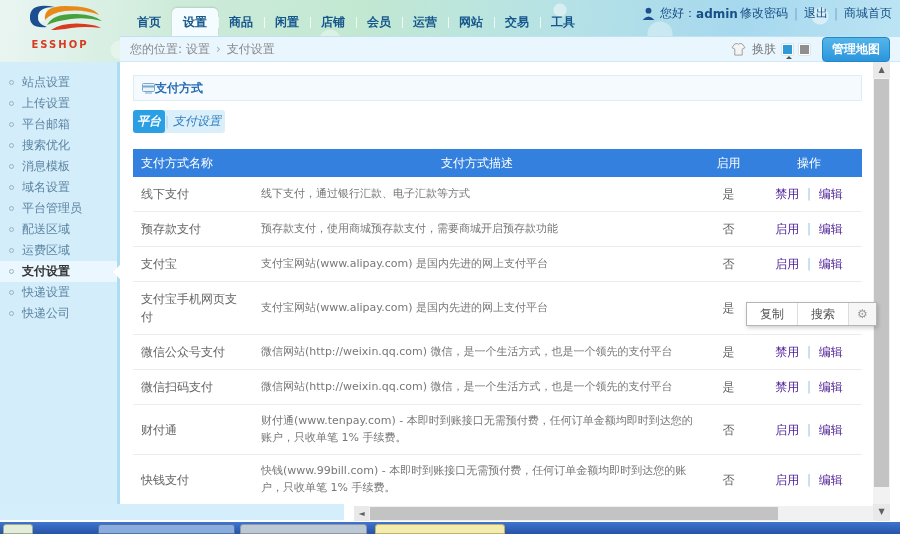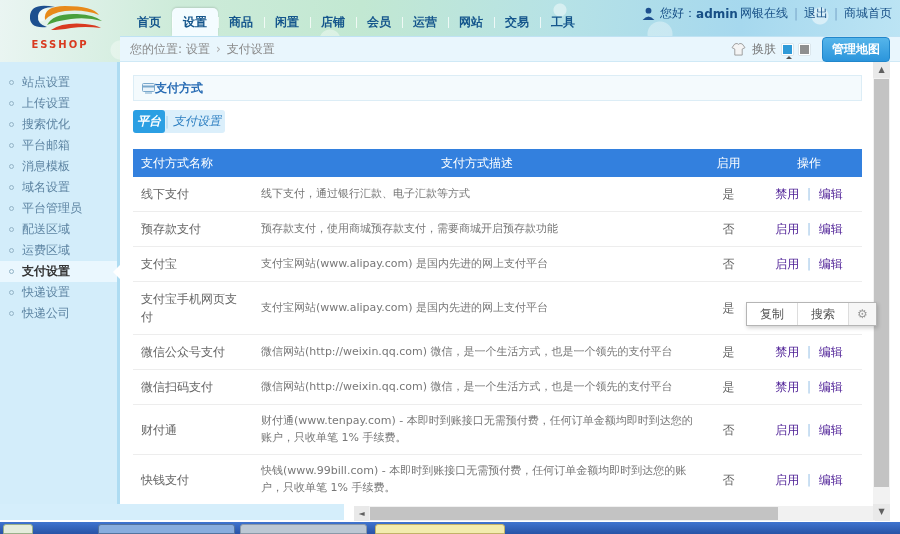--- a/index.html
+++ b/index.html
@@ -145,21 +145,21 @@
       <svg width="13" height="13" viewBox="0 0 12 12">
         <circle cx="6" cy="3.4" r="2.7" fill="#1d4f8e"></circle>
         <path d="M0.5 12 Q6 5.5 11.5 12 Z" fill="#1d4f8e"></path>
       </svg>
       <span class="greet"><span>您好：</span></span>
       <b>admin</b>
       <span style="display:flex;align-items:center;">
 
           <span class="toplink-wrap">
 
-            <a class="toplink">网银在线</a>
+            <a class="toplink">修改密码</a>
           </span>
 
           <span class="toplink-wrap">
             <span class="tsep">|</span>
             <a class="toplink">退出</a>
           </span>
 
           <span class="toplink-wrap">
             <span class="tsep">|</span>
             <a class="toplink">商城首页</a>
@@ -192,26 +192,26 @@
         <span>站点设置</span>
       </div>
 
       <div class="side-item">
         <span class="side-bullet"></span>
         <span>上传设置</span>
       </div>
 
       <div class="side-item">
         <span class="side-bullet"></span>
+        <span>平台邮箱</span>
+      </div>
+
+      <div class="side-item">
+        <span class="side-bullet"></span>
         <span>搜索优化</span>
-      </div>
-
-      <div class="side-item">
-        <span class="side-bullet"></span>
-        <span>平台邮箱</span>
       </div>
 
       <div class="side-item">
         <span class="side-bullet"></span>
         <span>消息模板</span>
       </div>
 
       <div class="side-item">
         <span class="side-bullet"></span>
         <span>域名设置</span>

